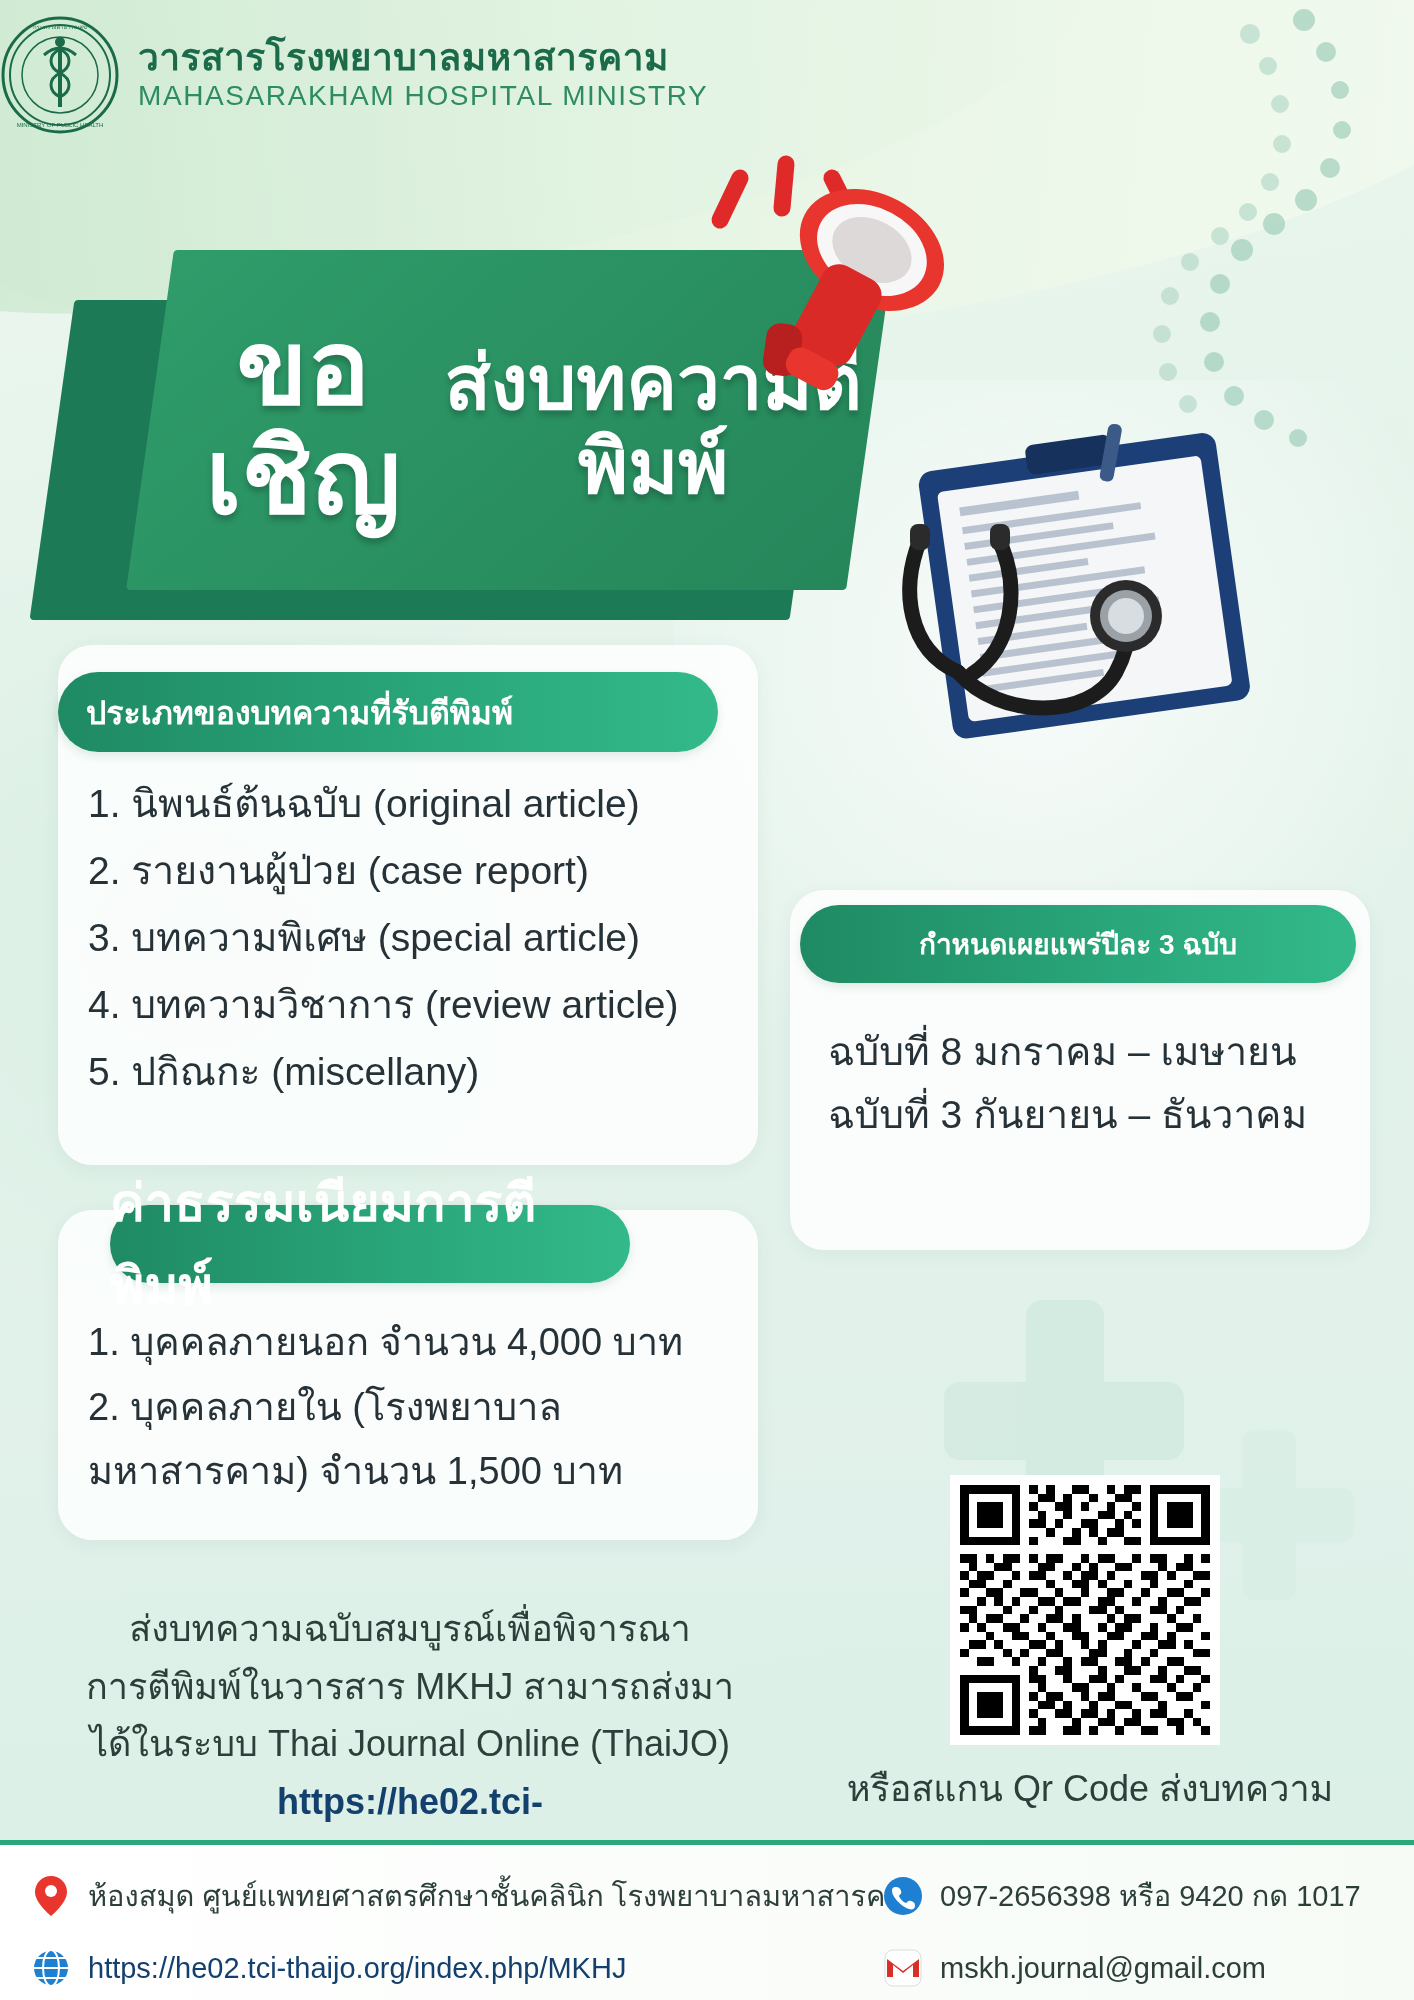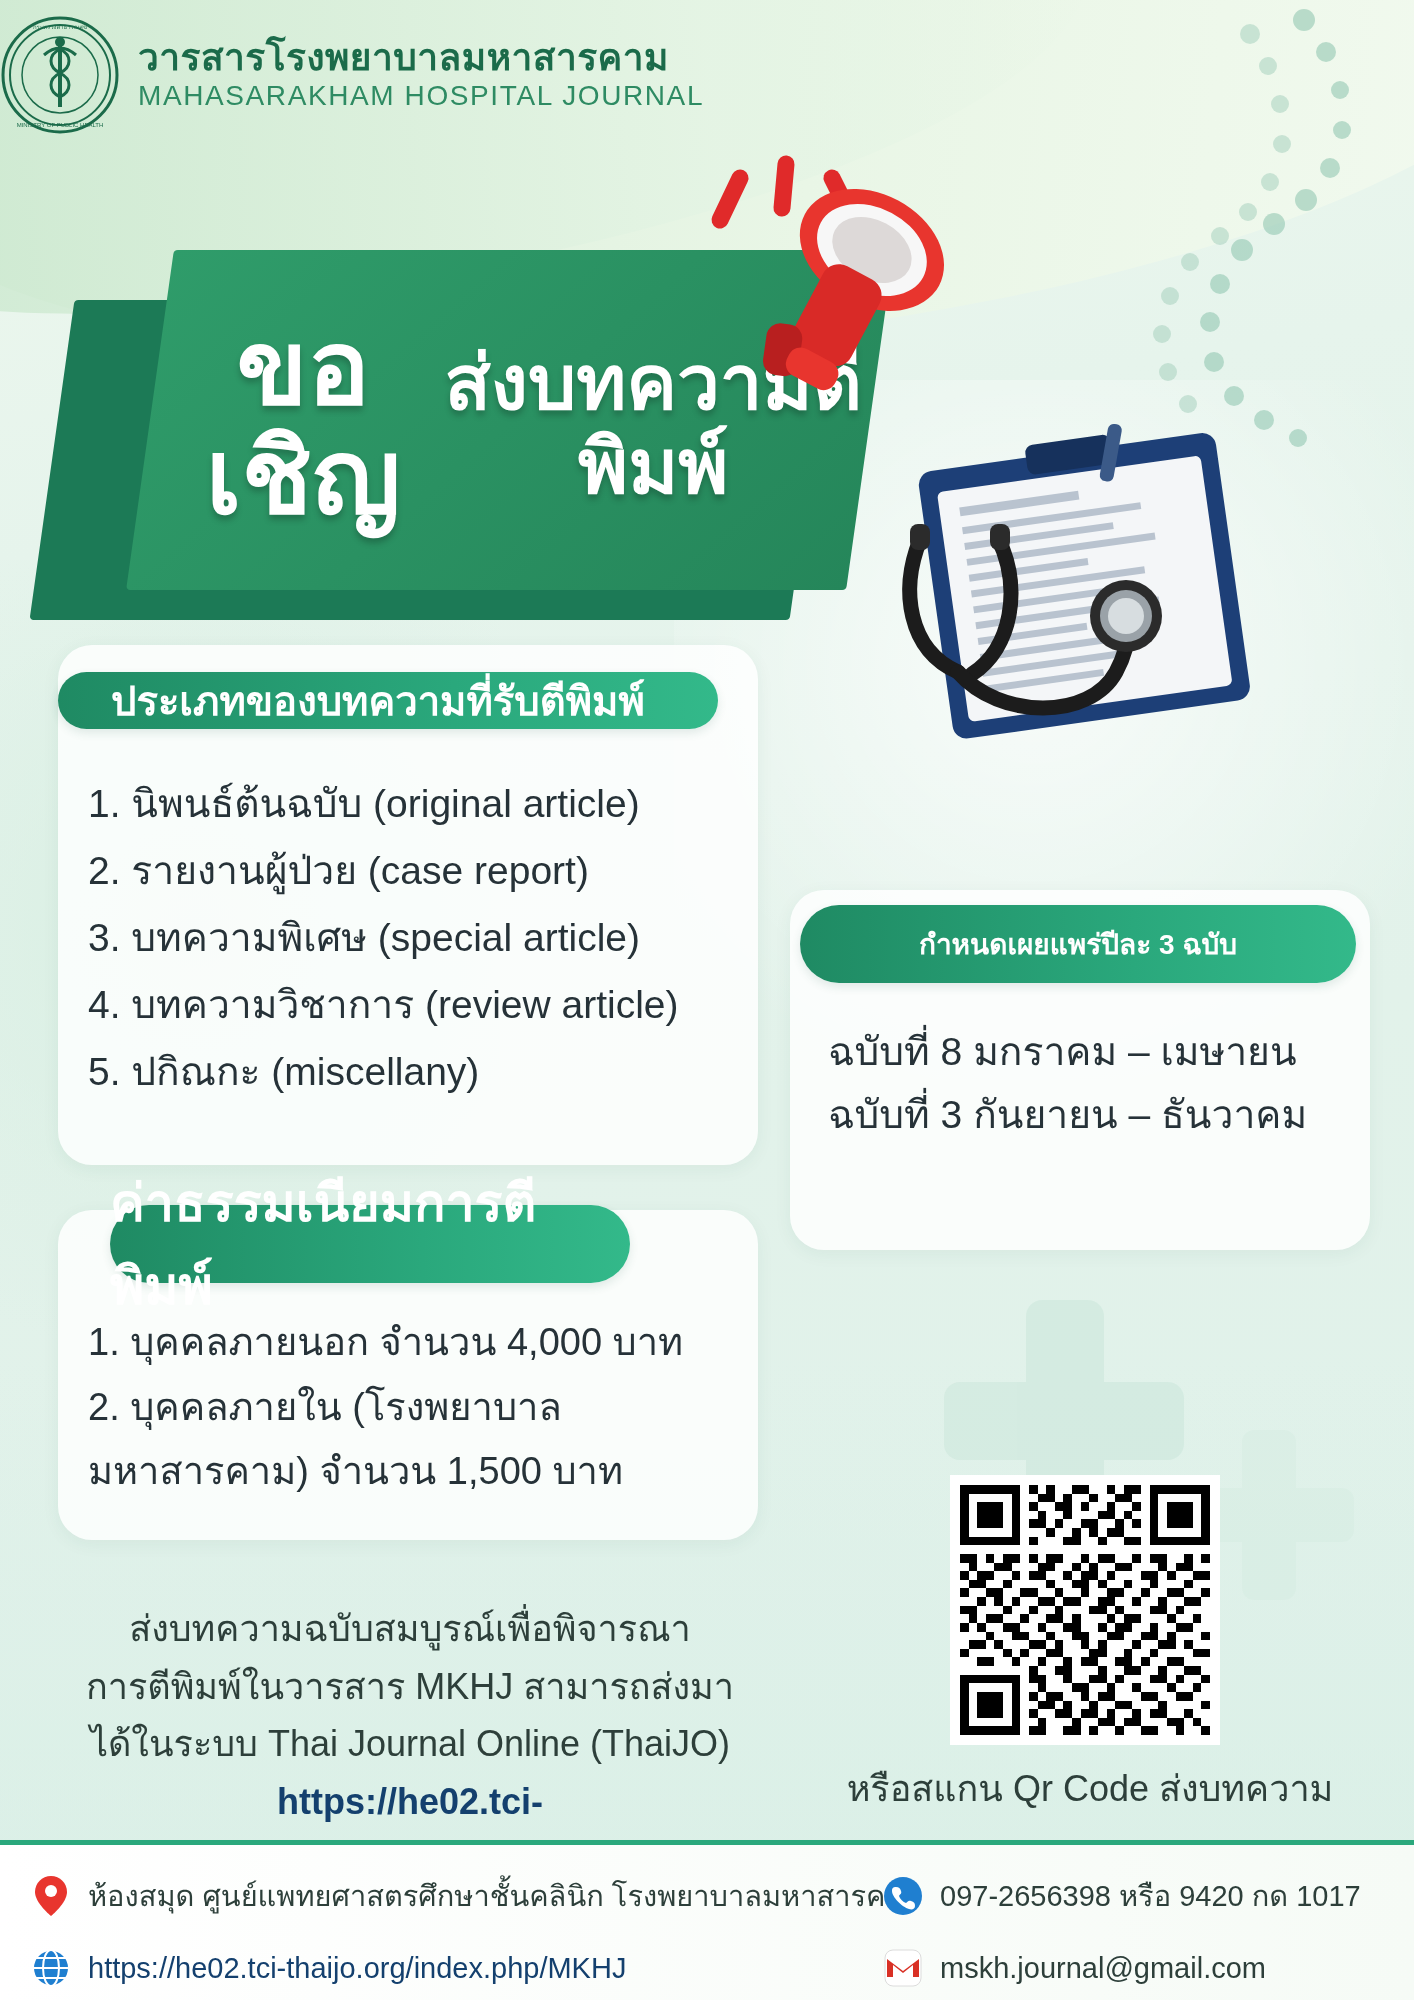--- a/index.html
+++ b/index.html
@@ -139,24 +139,24 @@
 
   .pill {
     position: absolute;
     border-radius: 40px;
     color: #fff; font-weight: bold;
     display: flex; align-items: center; justify-content: center;
     box-shadow: 0 4px 10px rgba(30,90,70,.12);
     z-index: 5;
   }
   .pill-types {
-    left: 58px; top: 672px; width: 660px; height: 57px;
+    left: 58px; top: 672px; width: 660px; height: 80px;
     background: linear-gradient(90deg, #1f8a63 0%, #2aa87c 60%, #33b98a 100%);
-    font-size: 40px;
-    justify-content: flex-start; padding-left: 53px;
+    font-size: 32px;
+    justify-content: flex-start; padding-left: 28px;
   }
   .pill-fee {
     left: 110px; top: 1205px; width: 520px; height: 78px;
     background: linear-gradient(90deg, #1f8a63 0%, #2aa87c 60%, #33b98a 100%);
     font-size: 52px;
   }
   .pill-issues {
     left: 800px; top: 905px; width: 556px; height: 78px;
     background: linear-gradient(90deg, #1f8a63 0%, #2aa87c 60%, #33b98a 100%);
     font-size: 28px;
@@ -272,21 +272,21 @@
       <path d="M60 28 v64" stroke="#1b6b4a" stroke-width="4"></path>
       <path d="M60 34 c-12 6 -12 18 0 24 c12 6 12 18 0 24" fill="none" stroke="#1b6b4a" stroke-width="3"></path>
       <path d="M60 34 c12 6 12 18 0 24 c-12 6 -12 18 0 24" fill="none" stroke="#1b6b4a" stroke-width="3"></path>
       <path d="M44 40 q16 -14 32 0" fill="none" stroke="#1b6b4a" stroke-width="3"></path>
       <circle cx="60" cy="27" r="5" fill="#1b6b4a"></circle>
       <text x="60" y="14" font-size="6" fill="#1b6b4a" text-anchor="middle" font-family="'Liberation Sans',sans-serif">กระทรวงสาธารณสุข</text>
       <text x="60" y="112" font-size="6" fill="#1b6b4a" text-anchor="middle" font-family="'Liberation Sans',sans-serif">MINISTRY OF PUBLIC HEALTH</text>
     </svg>
     <div class="header-text">
       <div class="h-thai">วารสารโรงพยาบาลมหาสารคาม</div>
-      <div class="h-eng">MAHASARAKHAM HOSPITAL JOURNAL</div>
+      <div class="h-eng">MAHASARAKHAM HOSPITAL MINISTRY</div>
     </div>
   </div>
 
   <div class="hero-shadow"></div>
   <div class="hero-card"></div>
   <div class="hero-text">
     <div class="hero-line1">ขอเชิญ</div>
     <div class="hero-line2">ส่งบทความตีพิมพ์</div>
   </div>
 

